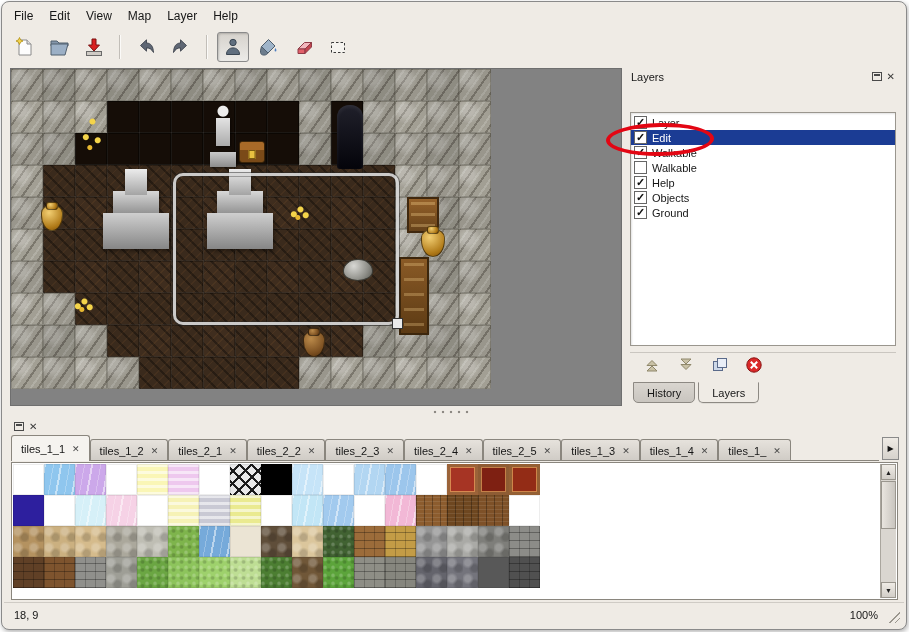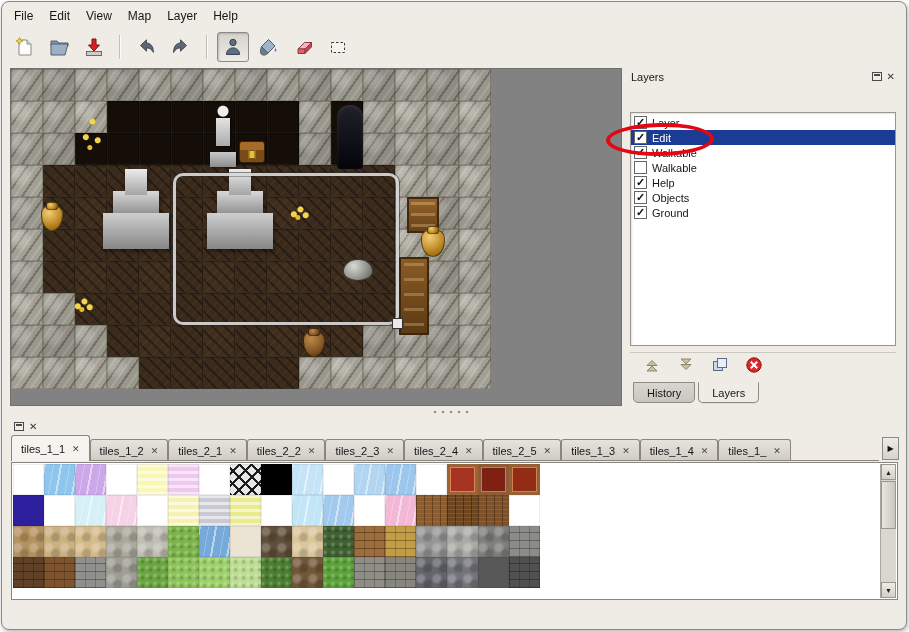--- a/index.html
+++ b/index.html
@@ -653,14 +653,19 @@
           </div>
         </div>
       <div class="vscroll">
         <div class="sb-btn up">▲</div>
         <div class="sb-thumb"></div>
         <div class="sb-btn down">▼</div>
       </div>
     </div>
   </div>
 
+  <div class="statusbar">
+    <span class="coords">18, 9</span>
+    <span class="zoom">100%</span>
+    <div class="grip"></div>
+  </div>
 
 </div>
 
 </body></html>

